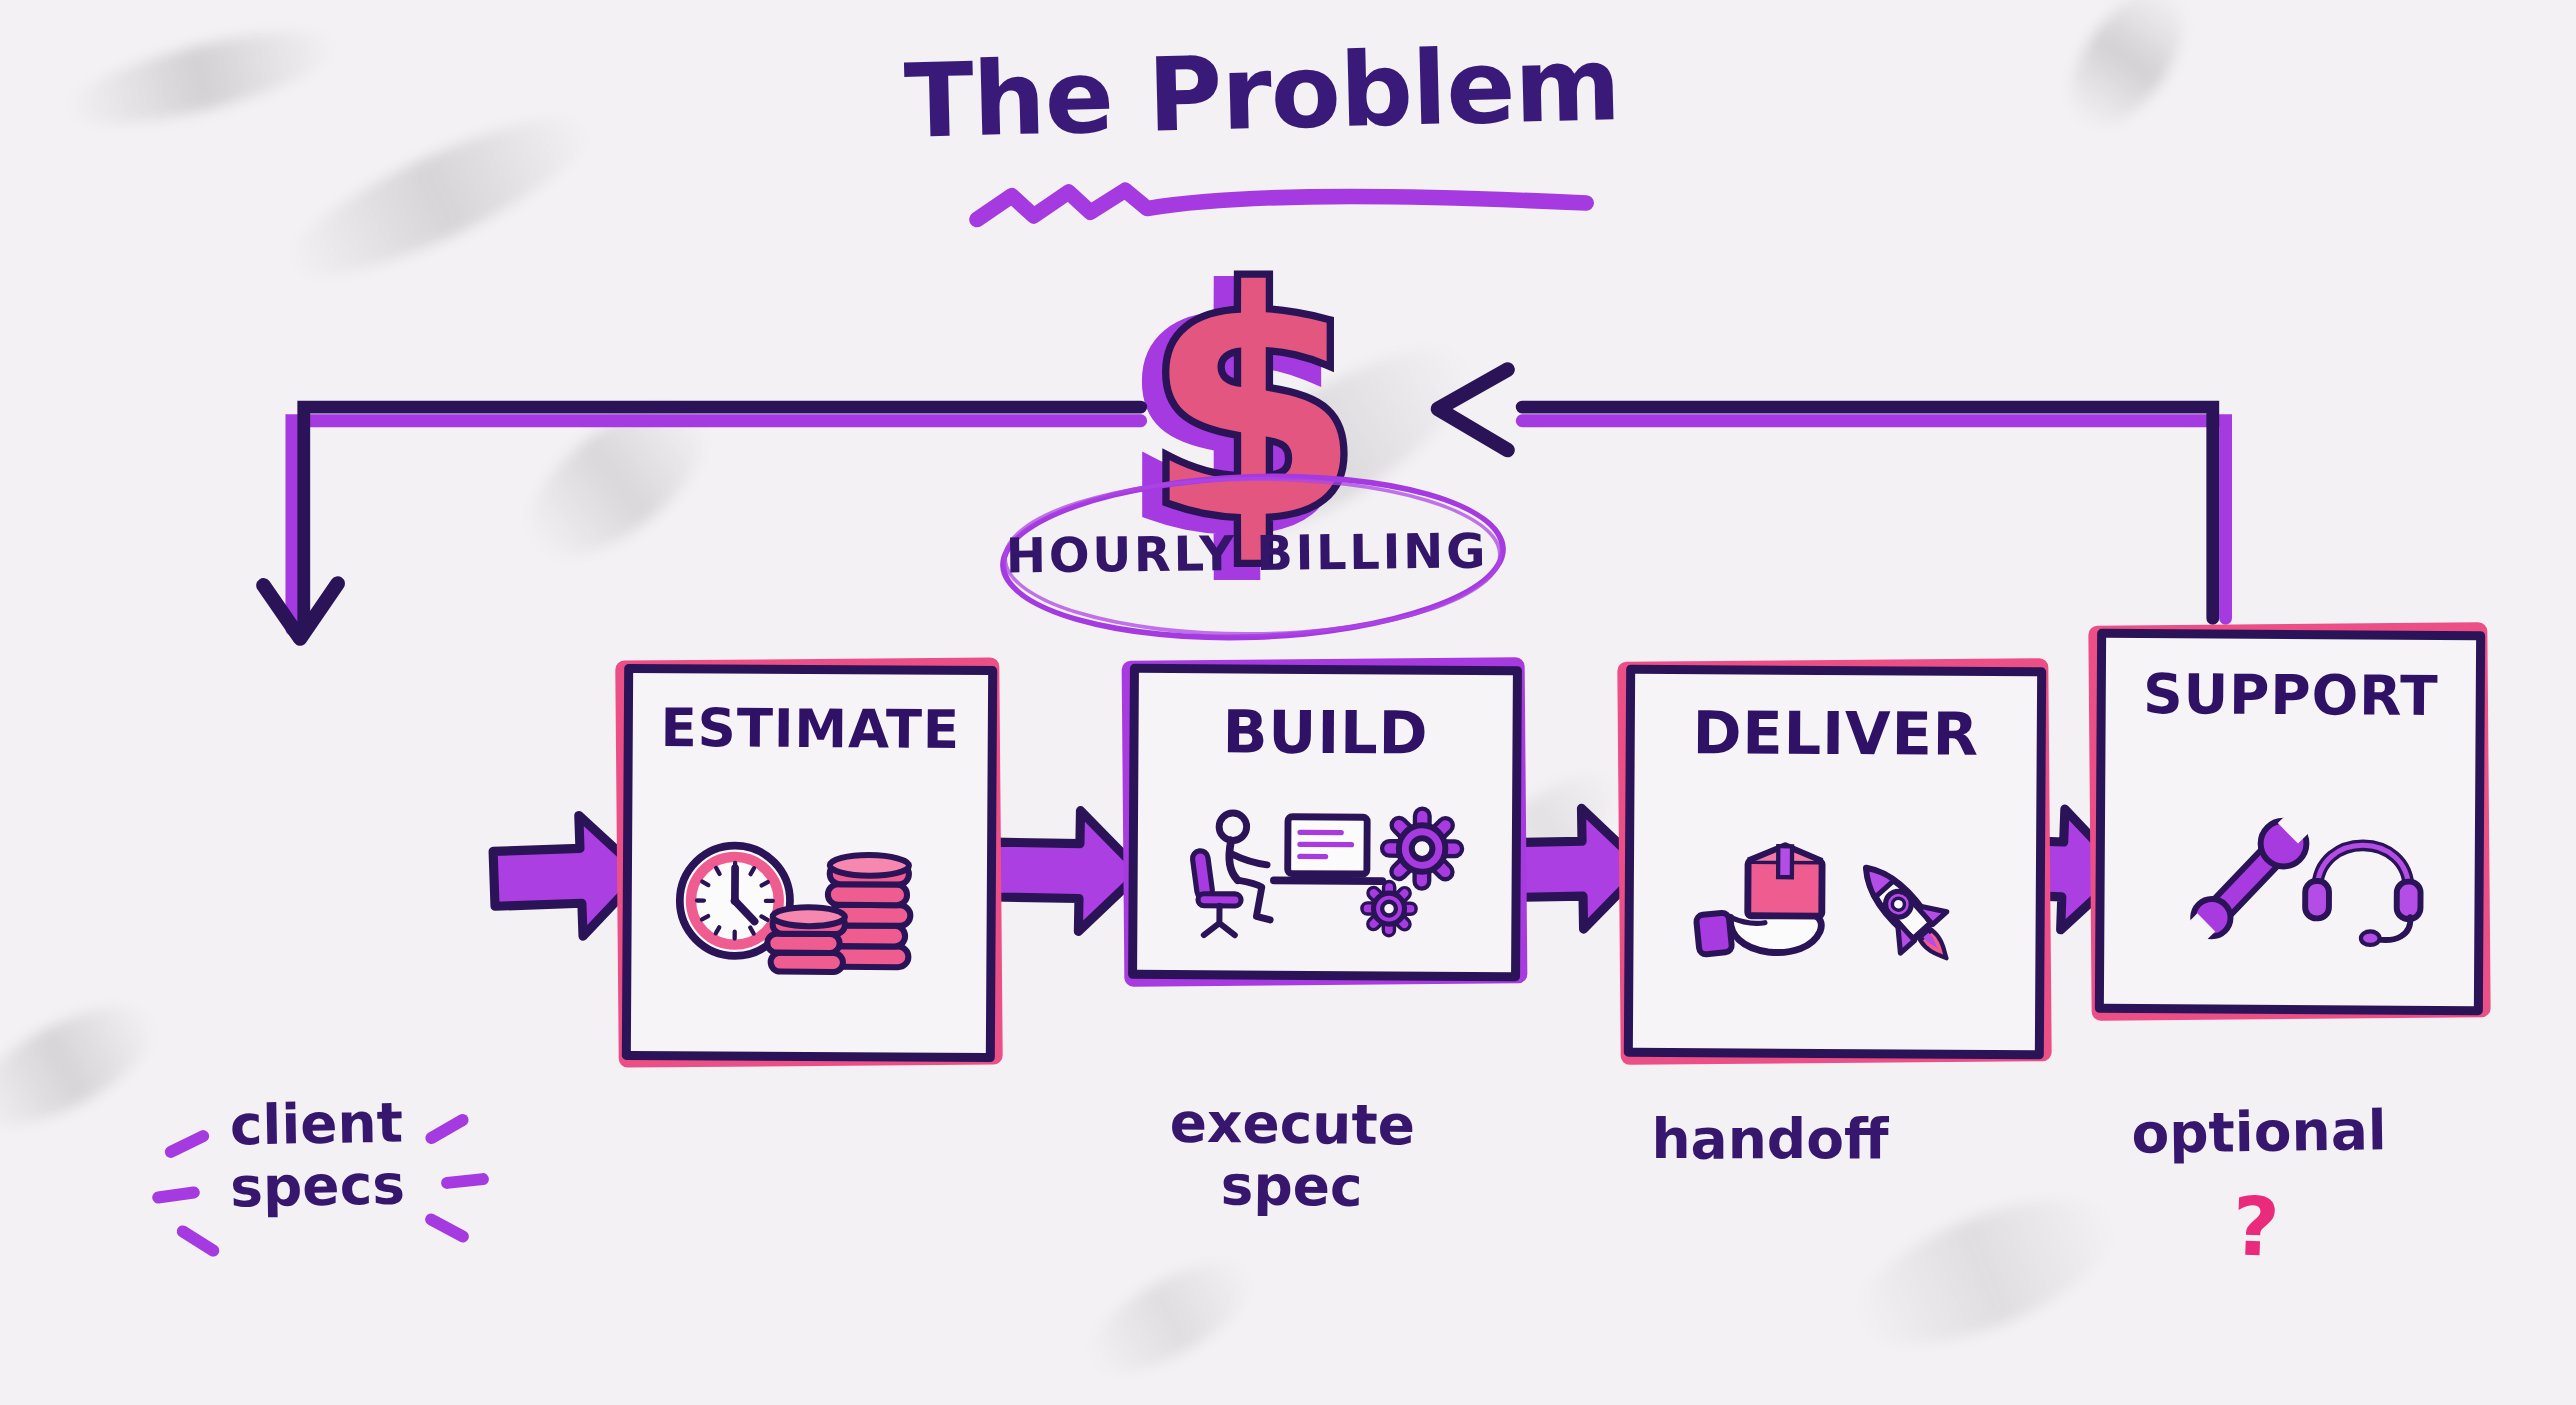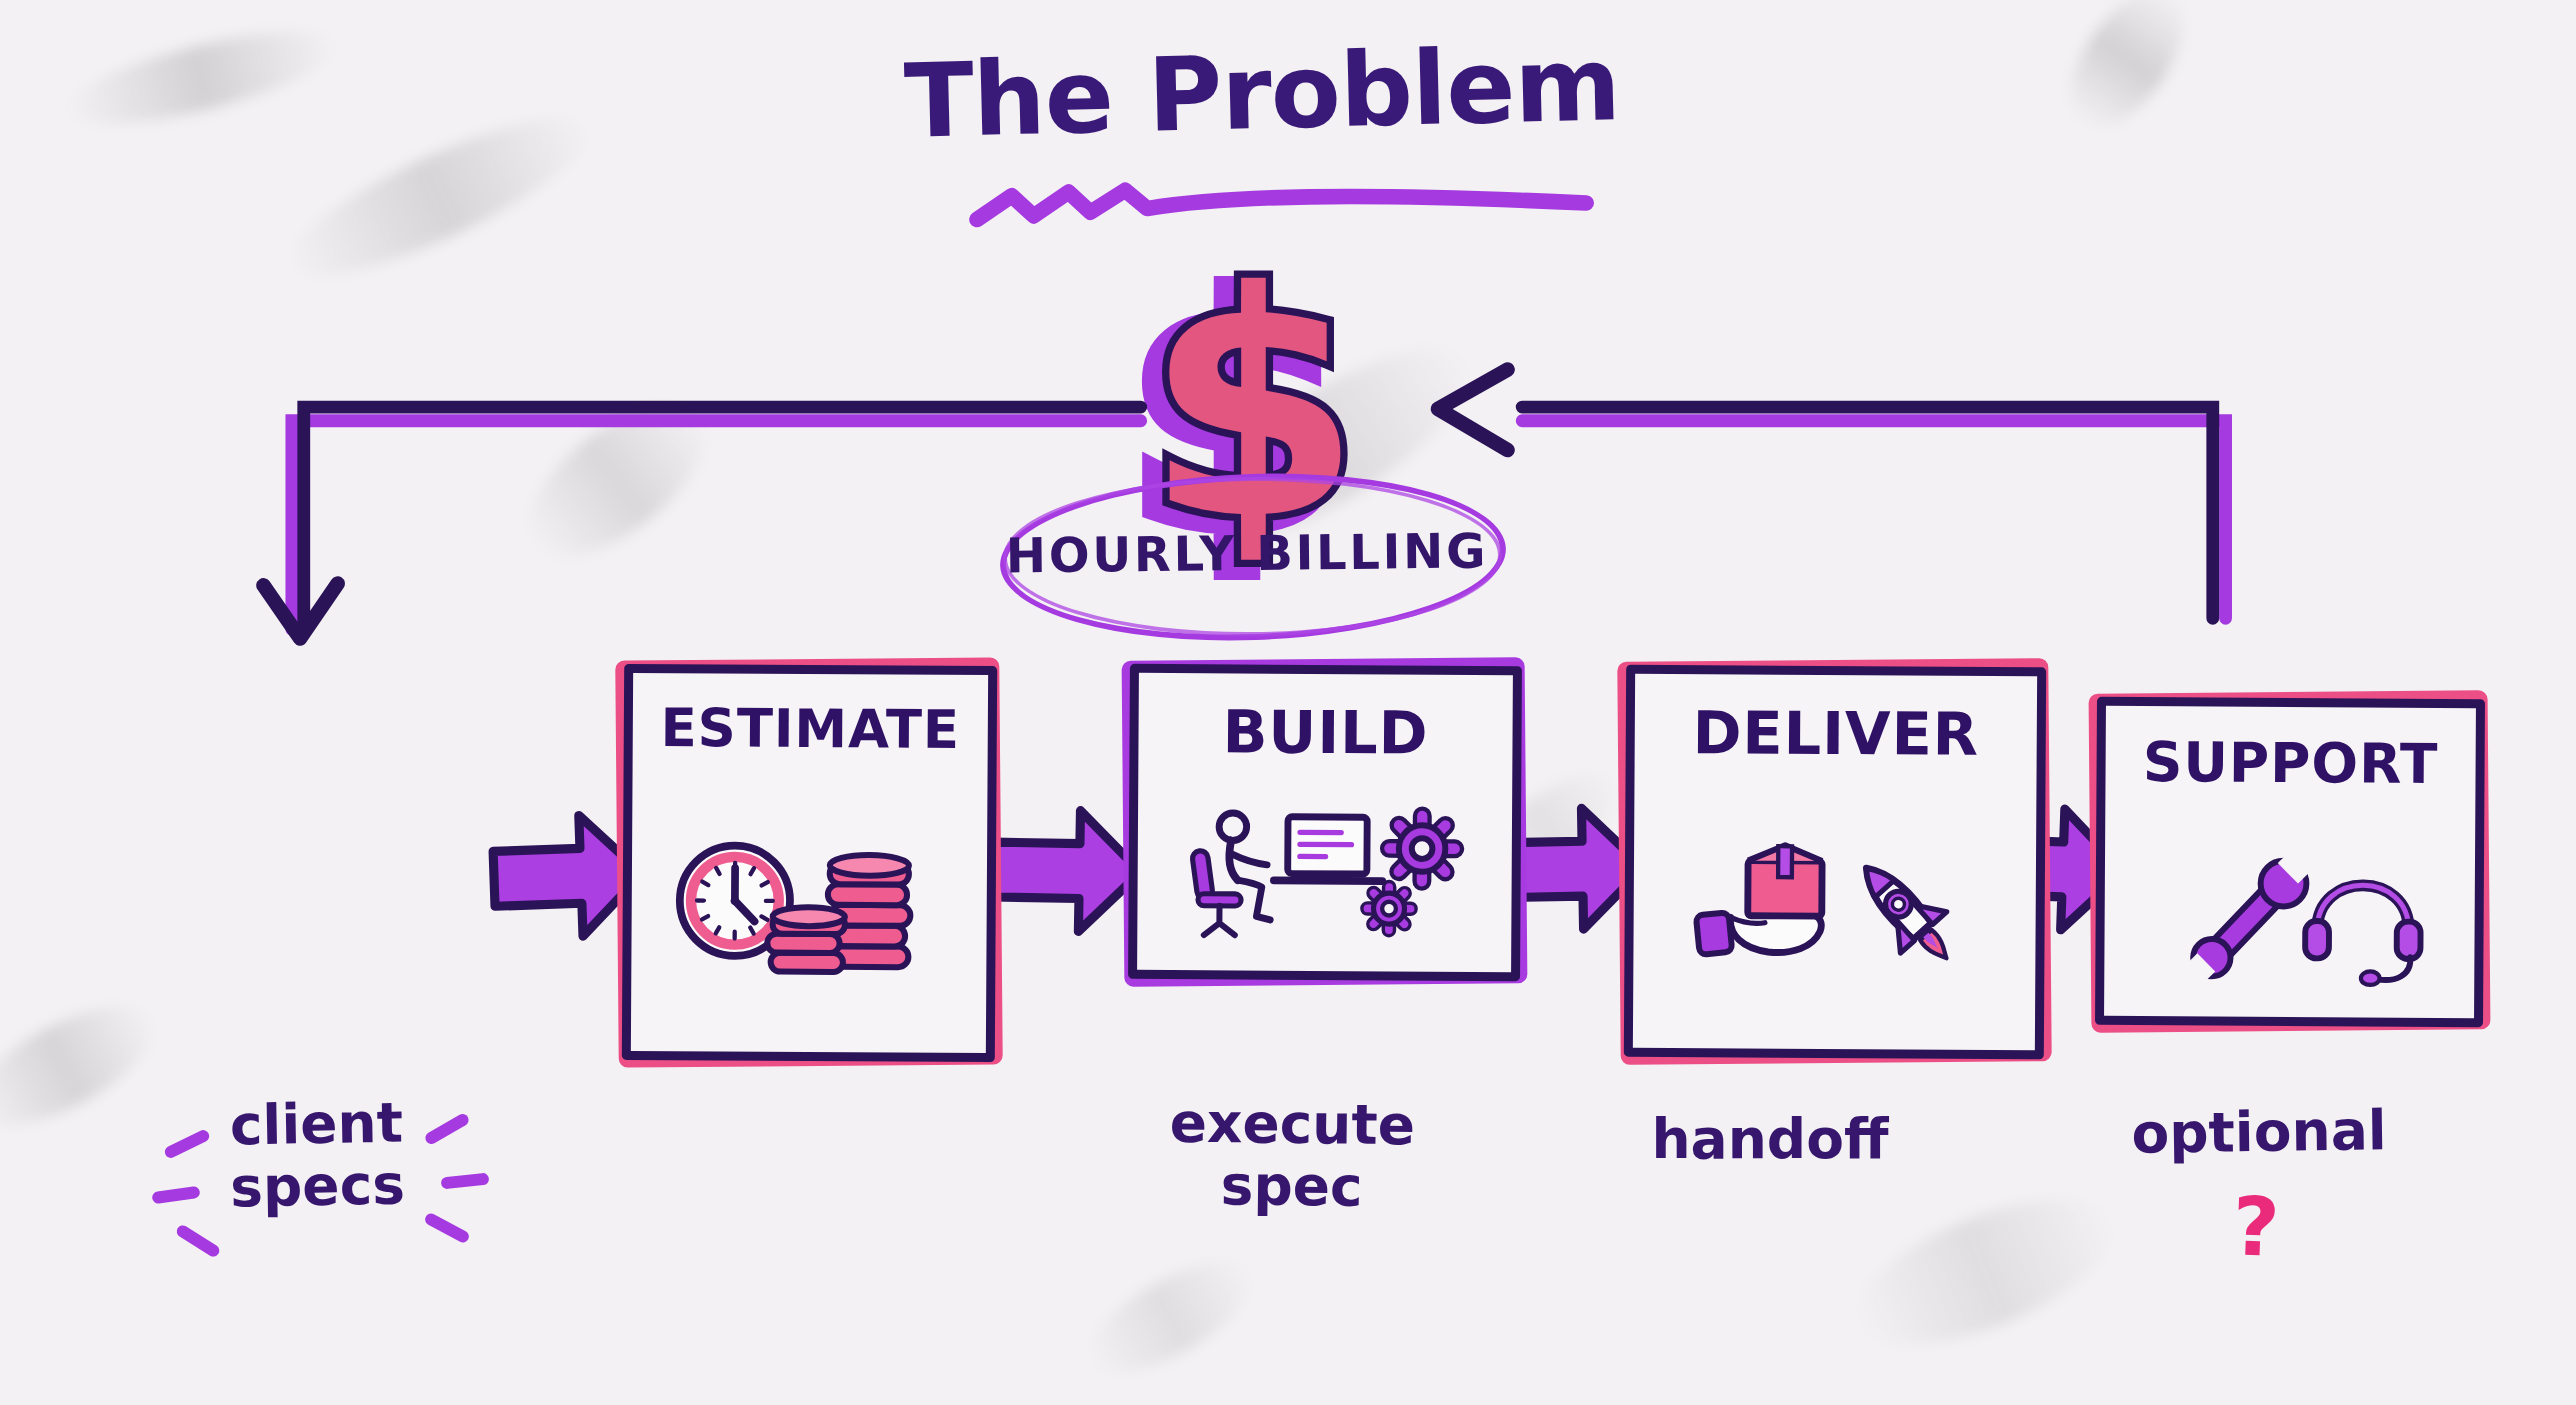--- a/index.html
+++ b/index.html
@@ -223,21 +223,21 @@
             <circle cx="0" cy="-6" r="15" fill="#b44ce6" stroke="#2b1358" stroke-width="6"></circle>
             <circle cx="0" cy="-6" r="7" fill="#fcfbfc" stroke="#2b1358" stroke-width="4"></circle>
             <path d="M-9,42 C-12,60 -3,70 0,78 C3,70 12,60 9,42 Z" fill="#ee5c90" stroke="#2b1358" stroke-width="5" stroke-linejoin="round"></path>
             <path d="M-4,42 C-5,52 0,58 0,64 C0,58 5,52 4,42 Z" fill="#b44ce6"></path>
           </g>
         </svg>
       </div>
     </div>
   </div>
 
-  <div class="box" style="--acc:#ec4f86;left:2090px;top:692px;width:399px;height:339px;">
+  <div class="box" style="--acc:#ec4f86;left:2090px;top:624px;width:399px;height:395px;">
     <span class="outer"></span>
     <div class="inner">
       <h2 style="font-size:55px;">SUPPORT</h2>
       <div class="icon-wrap">
         <svg width="284" height="183" viewBox="0 0 335 210">
           <g>
             <line x1="84" y1="158" x2="152" y2="86" stroke="#2b1358" stroke-width="34" stroke-linecap="round"></line>
             <line x1="84" y1="158" x2="152" y2="86" stroke="#a83be0" stroke-width="20" stroke-linecap="round"></line>
             <circle cx="160" cy="78" r="27" fill="#a83be0" stroke="#2b1358" stroke-width="7"></circle>
             <rect x="158" y="42" width="34" height="28" fill="#f6f4f6" transform="rotate(45 175 56)"></rect>

